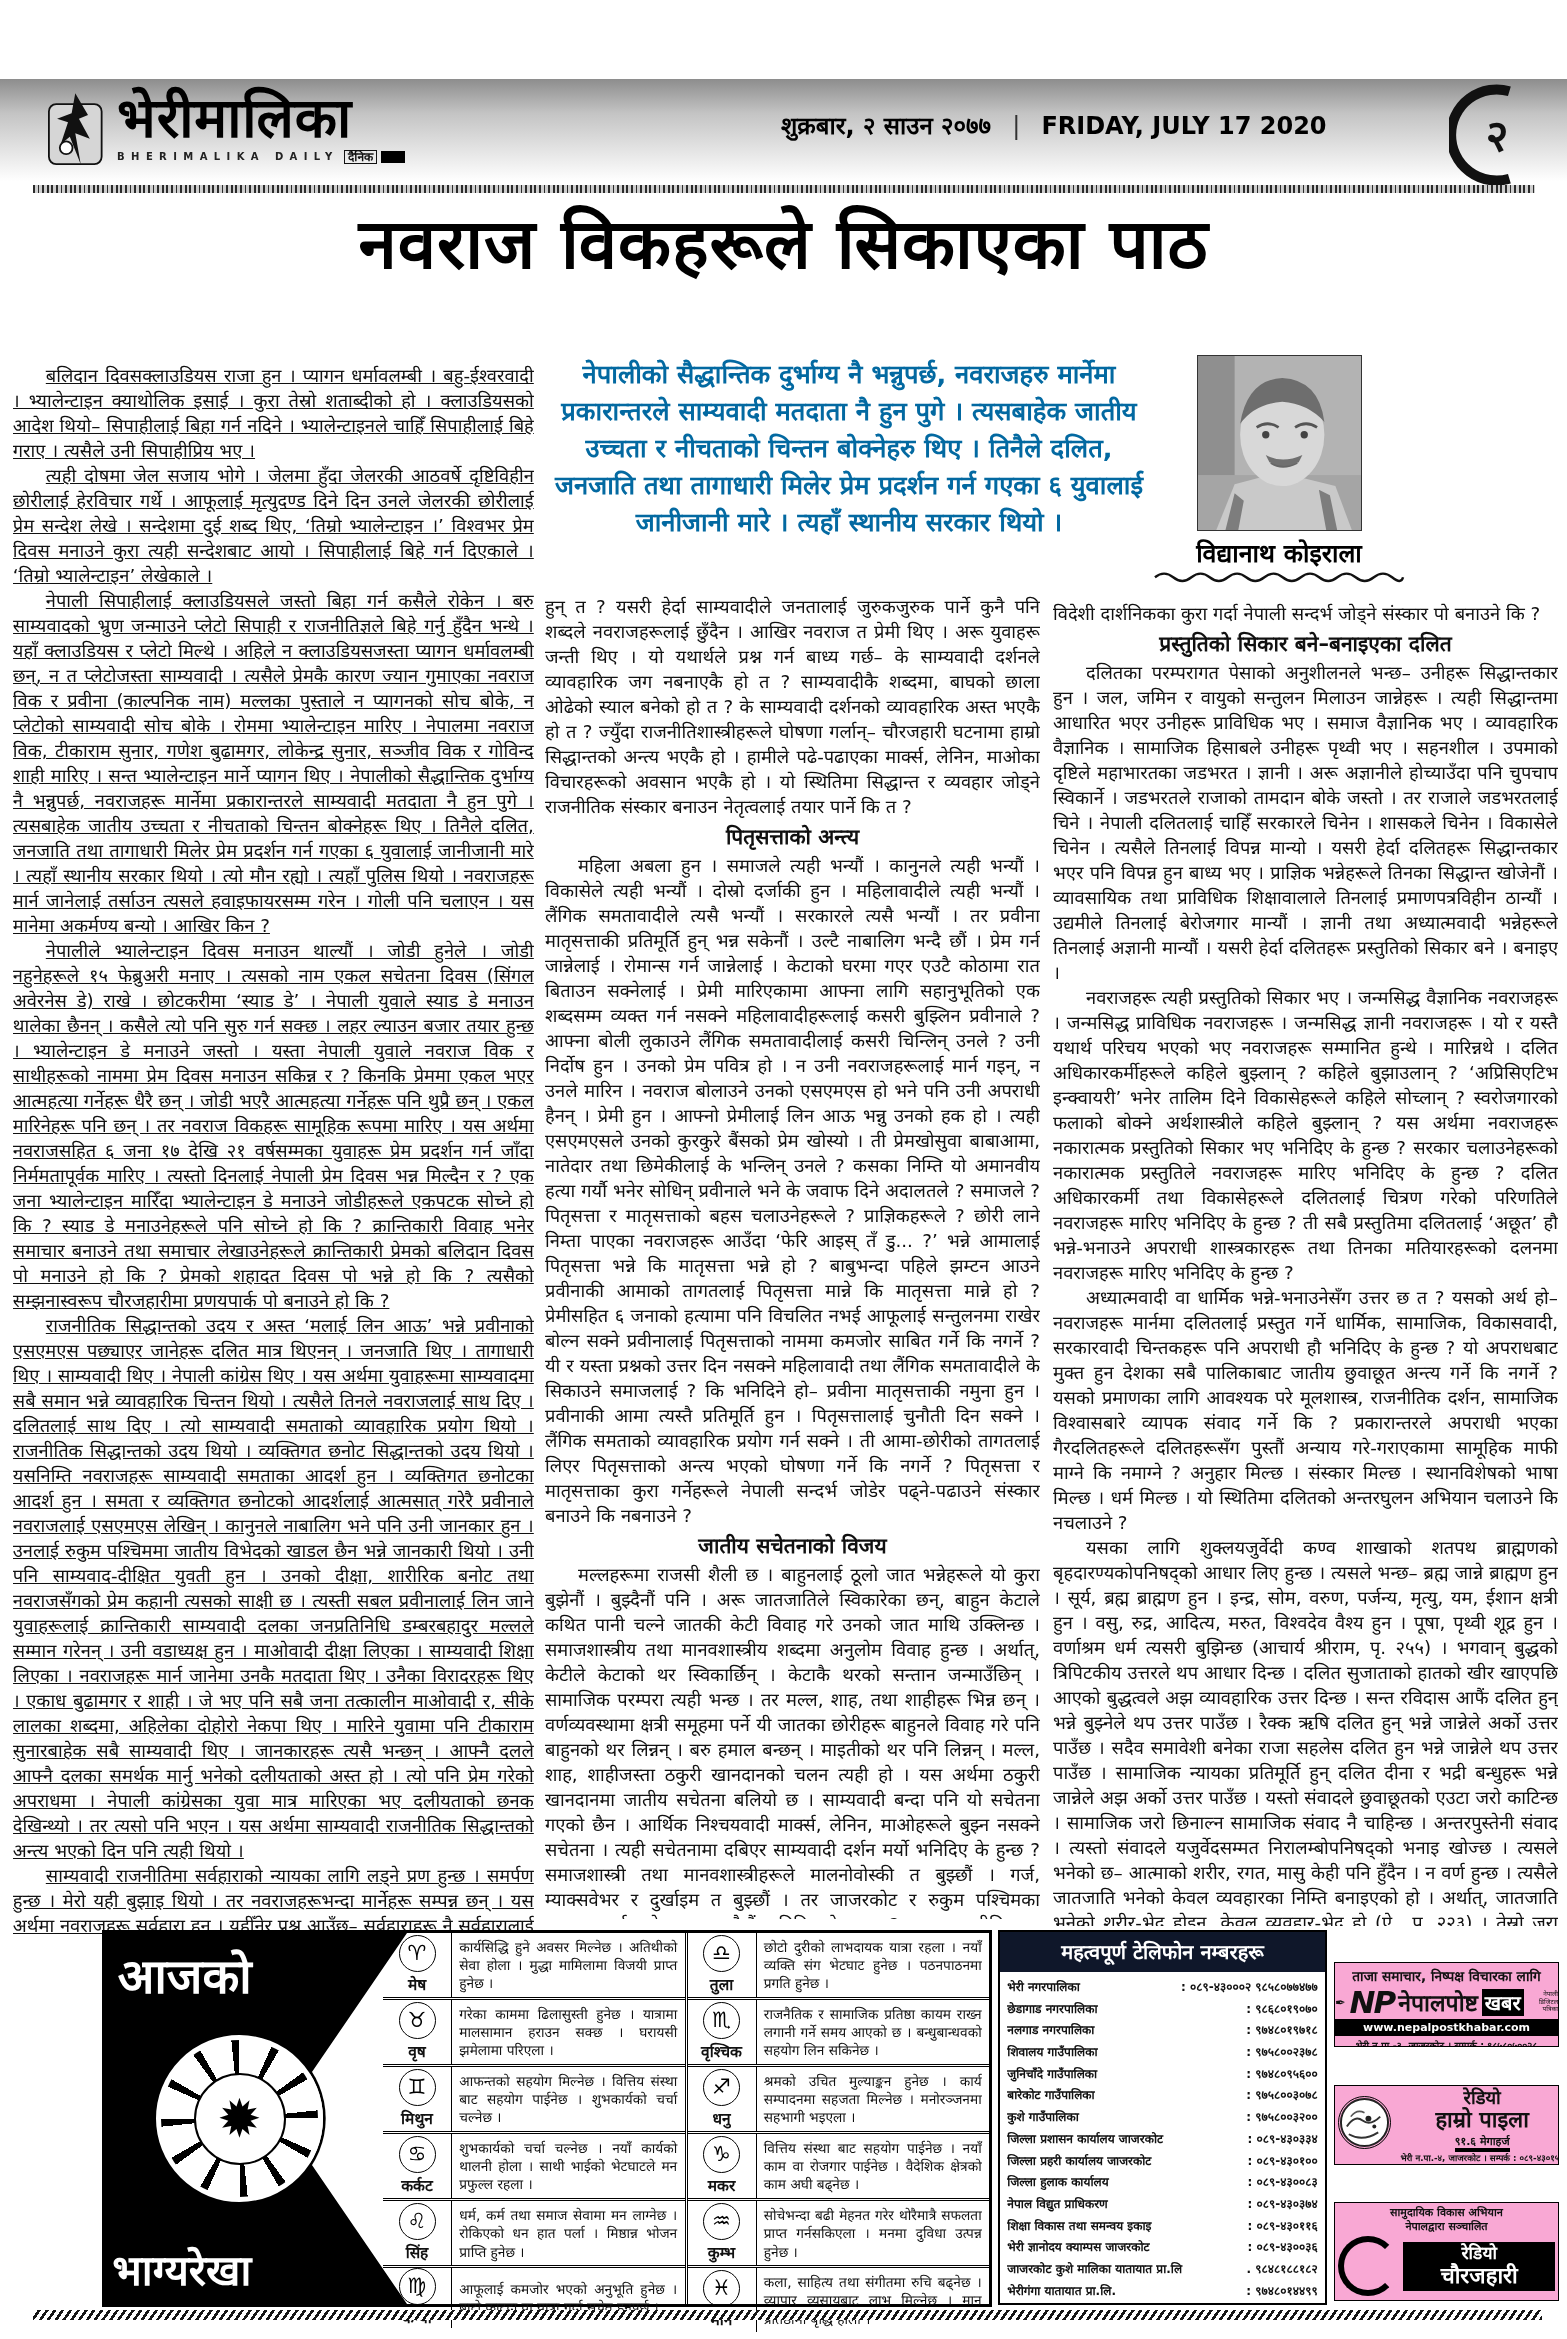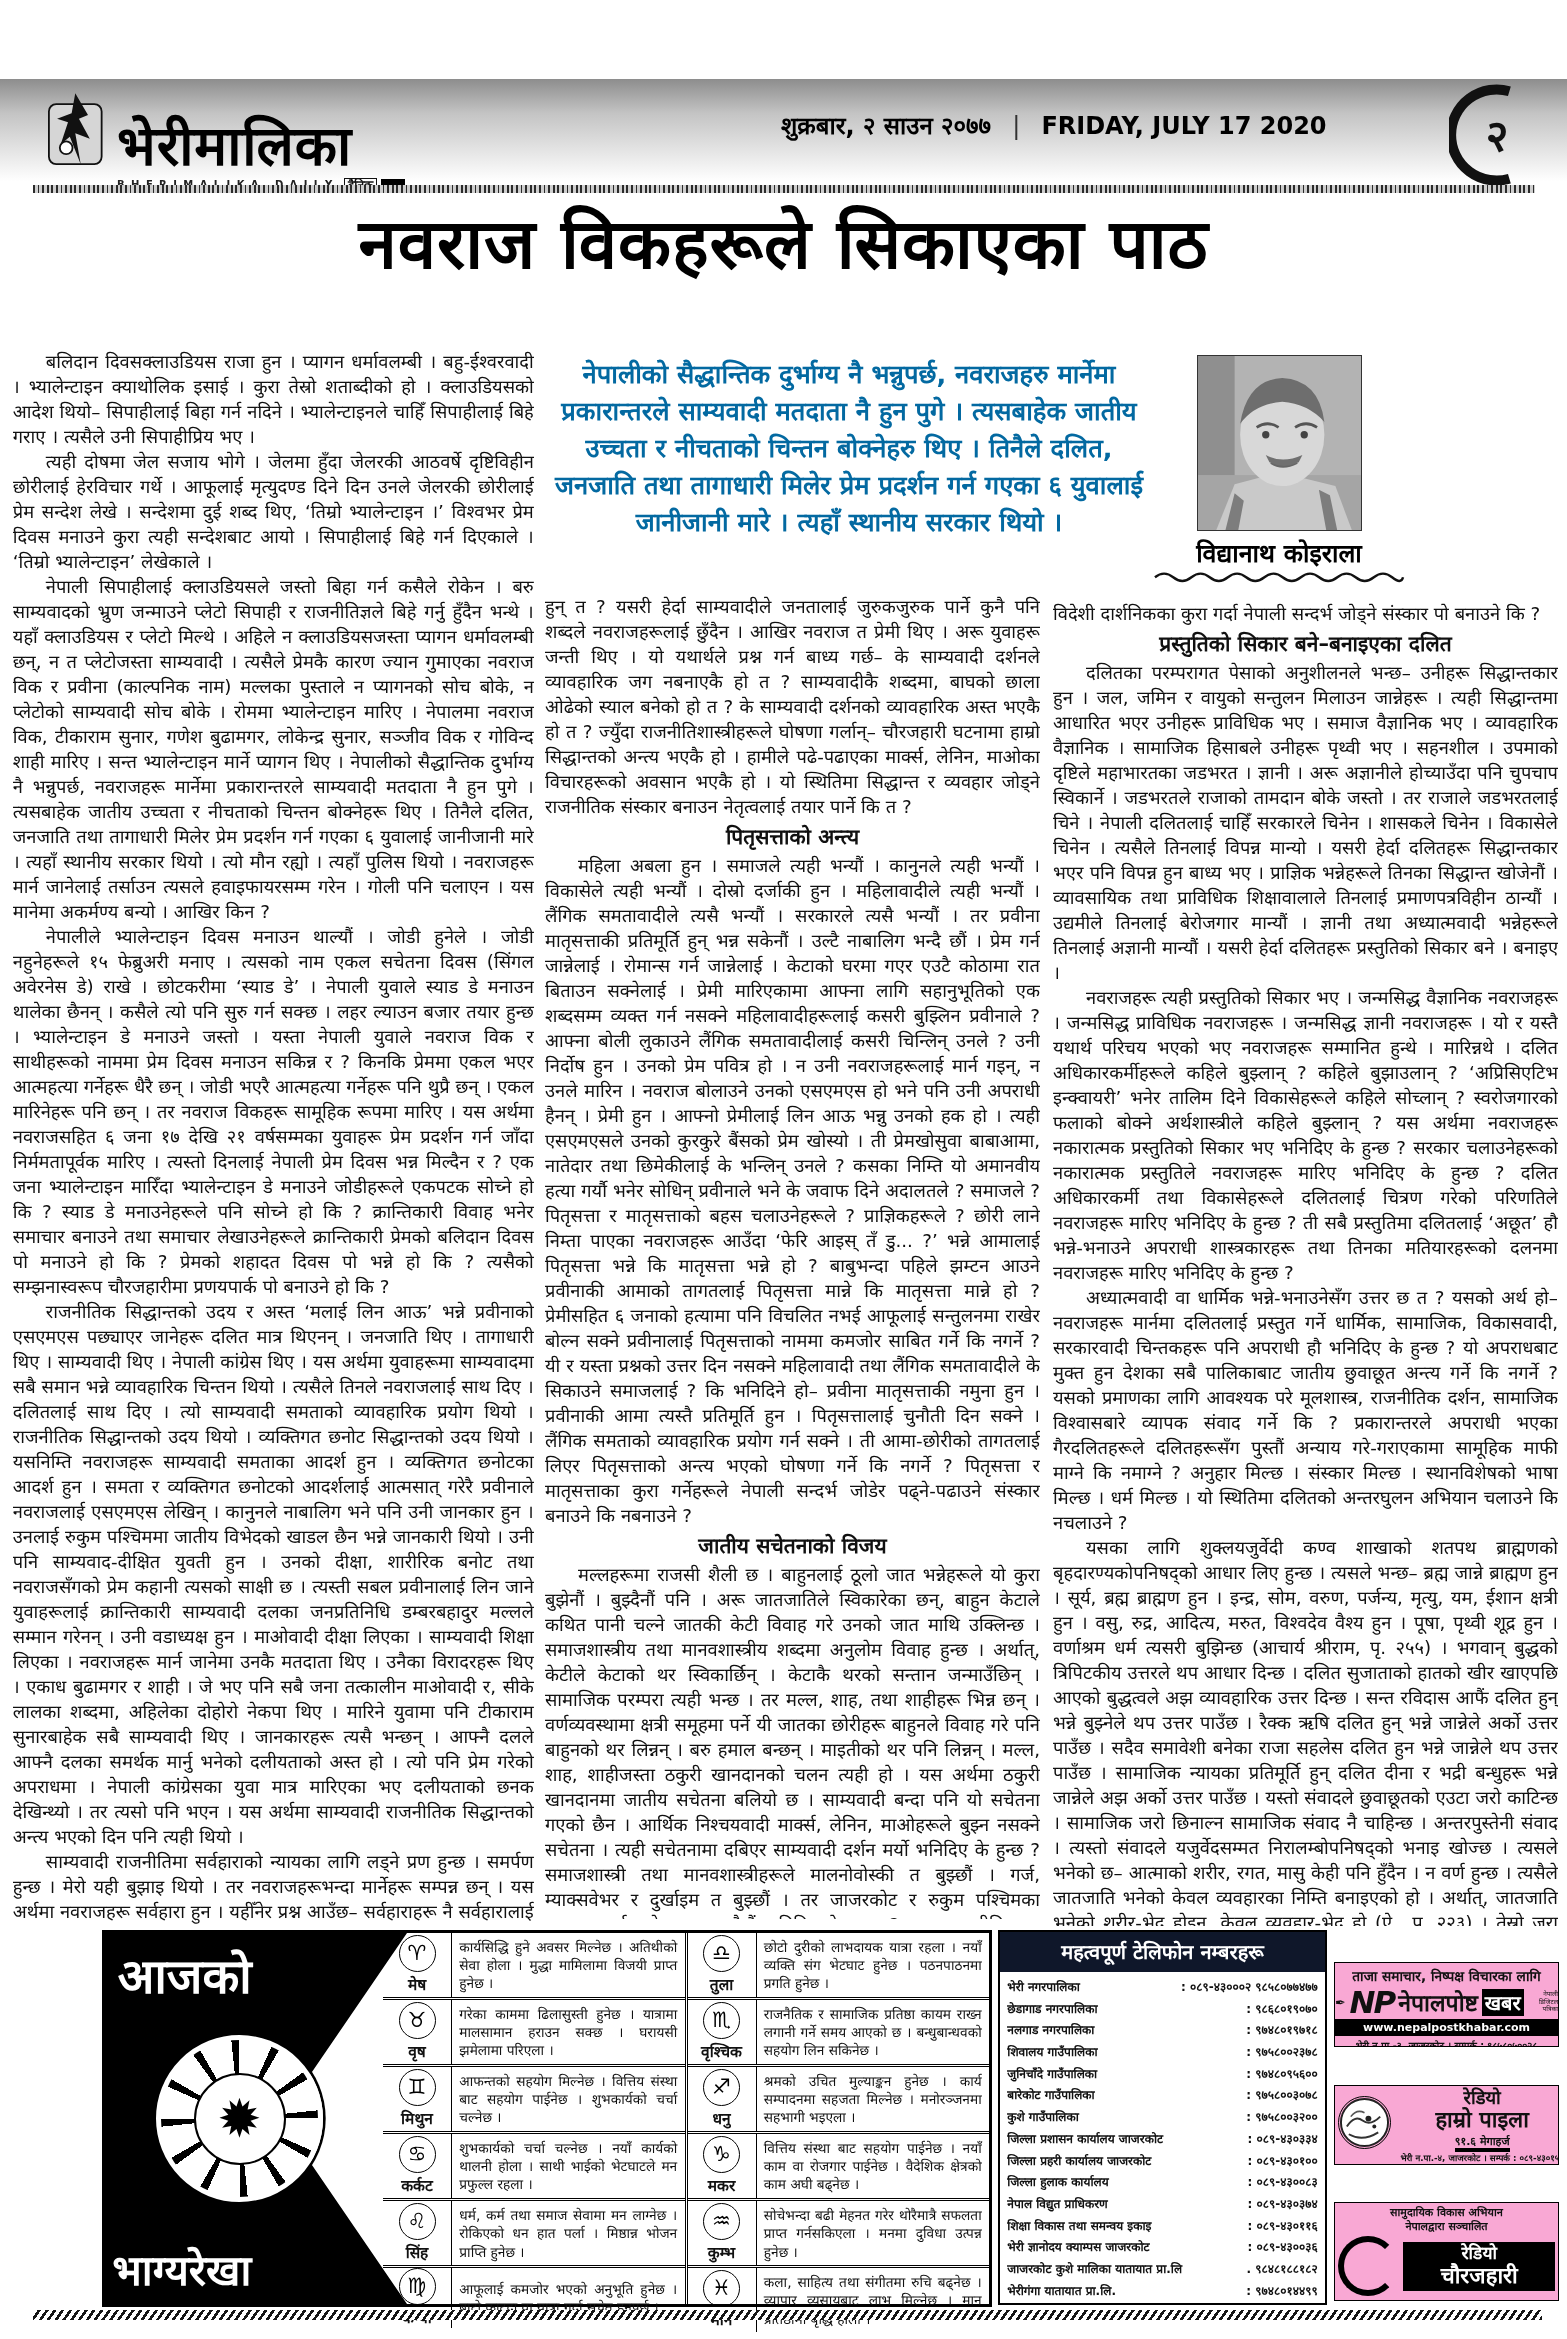--- a/index.html
+++ b/index.html
@@ -6,21 +6,21 @@
   .page{position:relative;width:1567px;height:2339px;background:#fff;margin:0 auto;overflow:hidden;
         font-family:"DejaVu Sans","Liberation Sans",sans-serif;color:#111;}
   
   .grad-band{position:absolute;left:0;top:79px;width:100%;height:108px;
              background:linear-gradient(180deg,#8d8d8d 0%,#c4c4c4 32%,#ffffff 95%);}
   .hatch-rule{position:absolute;left:33px;top:185px;width:1502px;height:8.2px;
               background:repeating-linear-gradient(90deg,#2b2b2b 0 1.8px,#cfcfcf 1.8px 4.6px);}
   .logo-wrap{position:absolute;left:48px;top:91px;display:flex;align-items:flex-start;}
   .logo-mark{width:60px;height:79px;margin-right:9.1px;}
   .logo-text{line-height:1;}
-  .logo-main{font-size:55px;font-weight:800;letter-spacing:0.9px;color:#000;margin-top:28px;}
+  .logo-main{font-size:55px;font-weight:800;letter-spacing:0.9px;color:#000;}
   .logo-subrow{display:flex;align-items:center;margin-top:3.7px;}
   .logo-sub{font-size:10px;letter-spacing:6.4px;font-weight:600;color:#222;}
   .logo-daily{font-size:12px;font-weight:700;margin-left:5.5px;border:0.9px solid #111;padding:0 2.7px;}
   .logo-box{display:inline-block;width:24px;height:12px;background:#000;margin-left:3.7px;}
   .dateline{position:absolute;left:781px;top:108px;font-size:24px;font-weight:700;color:#000;white-space:nowrap;}
   .dateline .sep{margin:0 12.8px;font-weight:400;color:#333;}
   .page-orn{position:absolute;left:1449px;top:84px;width:88px;height:102px;}
   
   .headline{position:absolute;left:0;top:194px;width:100%;text-align:center;
             font-size:69px;font-weight:800;color:#000;letter-spacing:0.9px;}
@@ -30,21 +30,21 @@
                 background:#bdbdbd;overflow:hidden;}
   .author-name{position:absolute;left:1151px;top:535px;width:256px;text-align:center;
                font-size:25px;font-weight:800;color:#000;}
   .author-wave{position:absolute;left:1153px;top:570px;width:252px;height:14.6px;}
   
   .col{position:absolute;font-size:18.3px;line-height:25px;text-align:justify;color:#101010;overflow:hidden;}
   .col p{margin:0;text-indent:33px;}
   .col p.cont{text-indent:0;}
   .subhead{text-align:center;font-weight:800;font-size:21px;margin:5.5px 0 3.7px 0;text-indent:0 !important;}
   .lead-line{text-indent:0;}
-  #col1{left:12.8px;top:349px;width:521px;height:1575px;}
+  #col1{left:12.8px;top:363px;width:521px;height:1575px;text-decoration:underline;}
   #col2{left:545px;top:594px;width:495px;height:1325px;}
   #col3{left:1053px;top:601px;width:505px;height:1325px;}
   
   .astro-box{position:absolute;left:102px;top:1930px;width:884px;height:371px;border:3.7px solid #000;background:#fff;}
   .astro-flag{position:absolute;left:0;top:0;width:302px;height:100%;background:#000;
               clip-path:polygon(0 0,100% 0,58% 50%,100% 100%,0 100%);}
   .astro-t1{position:absolute;left:12.8px;top:9.1px;color:#fff;font-size:48px;font-weight:800;z-index:3;}
   .astro-t2{position:absolute;left:7.3px;bottom:7.3px;color:#fff;font-size:42px;font-weight:800;z-index:3;}
   .astro-wheel{position:absolute;left:51px;top:102px;width:157px;height:157px;border-radius:50%;z-index:3;
                background:repeating-conic-gradient(#ffffff 0 24deg,#000 24deg 30deg);border:5.5px solid #fff;box-shadow:0 0 0 2.7px #000;}

